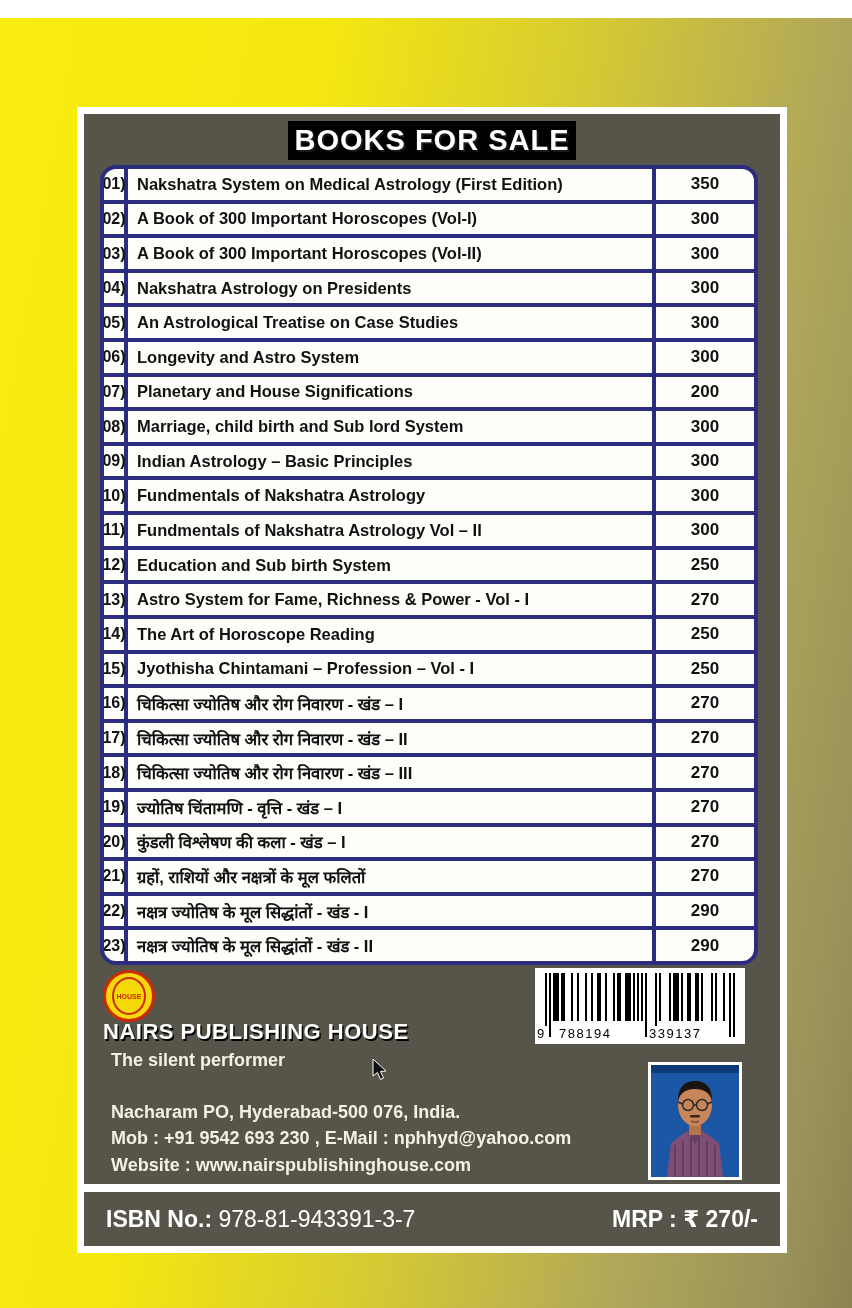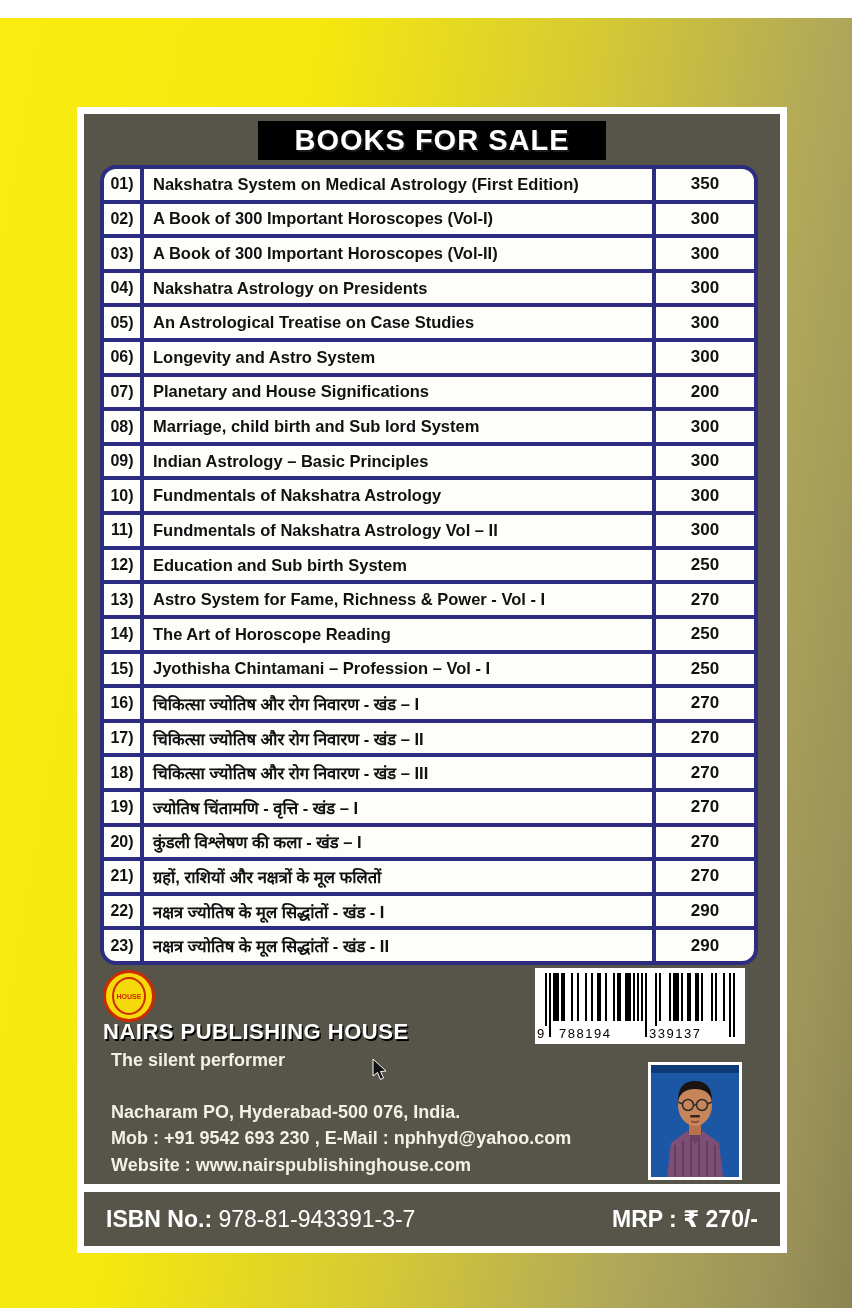--- a/index.html
+++ b/index.html
@@ -25,37 +25,37 @@
   }
   .top-strip{position:absolute;left:0;top:0;width:852px;height:18px;background:#ffffff;}
 
   .frame{
     position:absolute;left:77px;top:107px;width:710px;height:1146px;
     background:#ffffff;padding:7px;display:flex;flex-direction:column;gap:8px;
   }
   .panel-main{flex:1;background:var(--c-panel);position:relative;}
 
   .title-band{
-    width:348px;height:39px;margin:7px auto 0;background:#000;
+    width:288px;height:39px;margin:7px auto 0;background:#000;
     display:flex;align-items:center;justify-content:center;
   }
   .title-band span{
     color:#fff;font-size:29px;font-weight:bold;letter-spacing:1px;
     text-shadow:2px 2px 0 #1a1a1a;white-space:nowrap;
   }
 
   .books-table{
     position:absolute;left:16px;top:51px;width:658px;height:800px;
     background:var(--c-row);border:4px solid var(--c-blue);border-radius:16px;
     display:flex;flex-direction:column;overflow:hidden;
   }
   .book-row{flex:1;display:flex;border-bottom:4px solid var(--c-blue);}
   .book-row:last-child{border-bottom:none;}
   .cell-num{
-    width:40px;border-right:4px solid var(--c-blue);
+    width:24px;border-right:4px solid var(--c-blue);
     display:flex;align-items:center;justify-content:center;
     font-weight:bold;font-size:16px;color:#111;flex-shrink:0;
   }
   .cell-title{
     flex:1;display:flex;align-items:center;padding-left:9px;
     font-weight:bold;font-size:16.5px;color:#111;white-space:nowrap;overflow:hidden;
   }
   .cell-price{
     width:102px;border-left:4px solid var(--c-blue);
     display:flex;align-items:center;justify-content:center;

